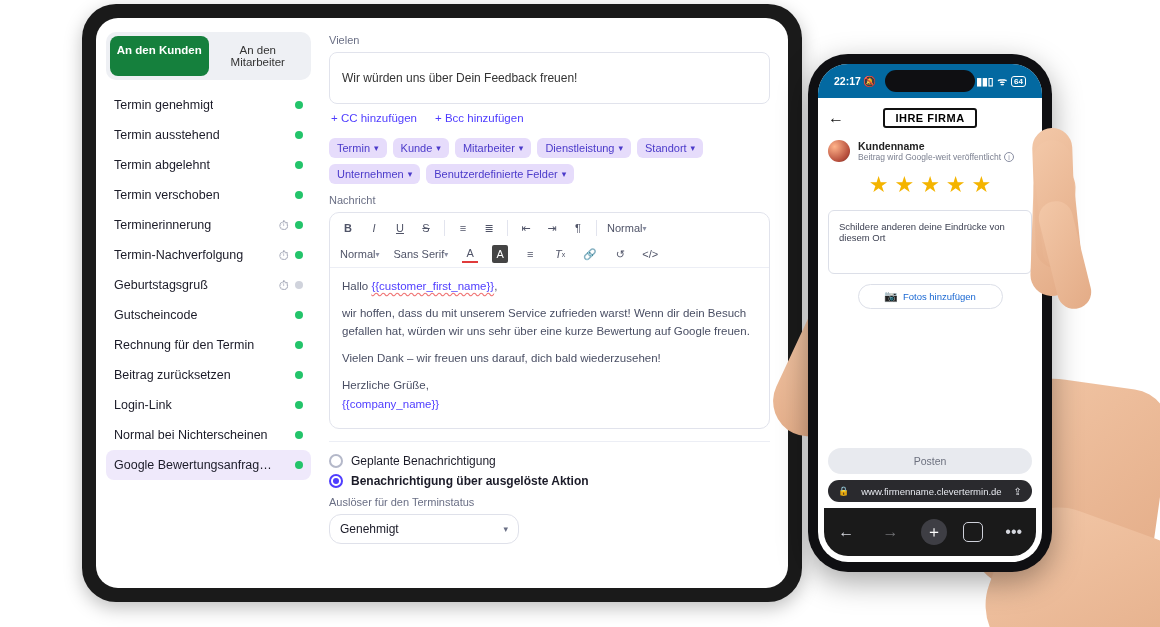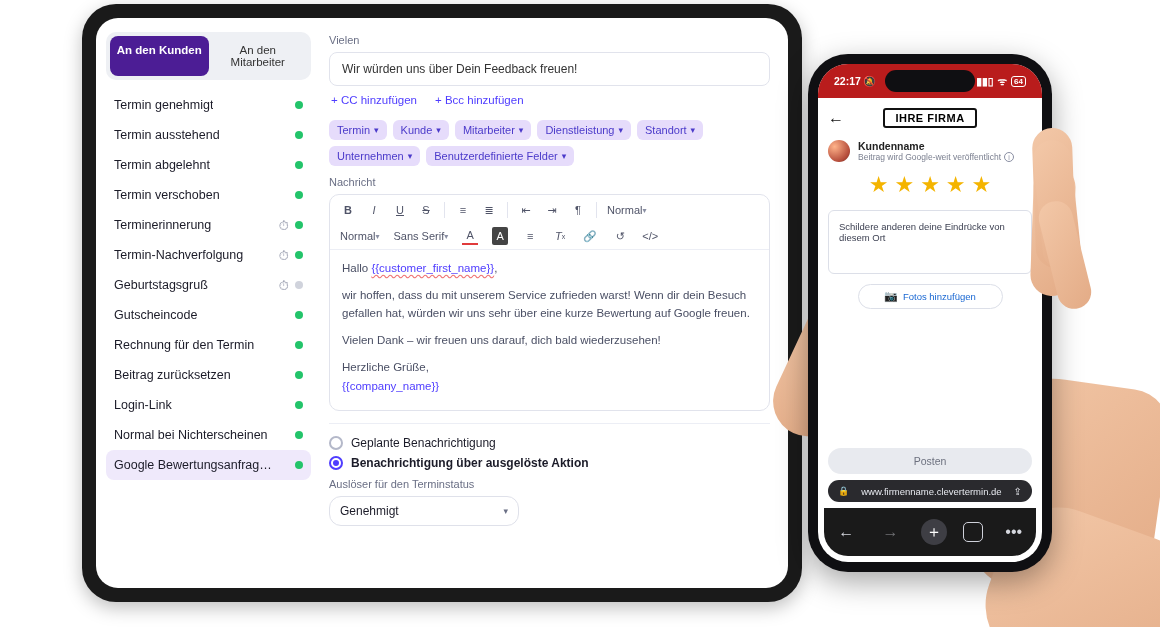--- a/index.html
+++ b/index.html
@@ -39,21 +39,21 @@
     display: flex; gap: 0;
     background: #eef0f4; border-radius: 10px; padding: 4px;
   }
   .tab {
     flex: 1; text-align: center; font-size: 11.5px;
     padding: 8px 4px;
     border-radius: 8px;
     cursor: pointer;
     color: #333;
   }
-  .tab.active { background: #4c1d95; color: #fff; font-weight: 600; }
+  .tab.active { background: #15803d; color: #fff; font-weight: 600; }
   .tpl-list { display: flex; flex-direction: column; }
   .tpl-row {
     display: flex; align-items: center; justify-content: space-between;
     padding: 8px 8px;
     border-radius: 8px;
     font-size: 12.5px;
     cursor: pointer;
   }
   .tpl-row.selected { background: #efe9fb; }
   .tpl-right { display: flex; align-items: center; gap: 6px; }
@@ -70,21 +70,21 @@
   .main {
     flex: 1; padding: 12px 18px 10px 8px;
     overflow: hidden;
   }
   .field-label {
     font-size: 11px; color: #6a6f85; margin: 4px 0 6px 0;
     font-weight: 500;
   }
   .text-input {
     width: 100%; border: 1px solid #e1e3ec; border-radius: 8px;
-    padding: 9px 12px; font-size: 12px; color: #333;
+    padding: 18px 12px; font-size: 12px; color: #333;
     outline: none;
   }
   .cc-links { display: flex; gap: 18px; margin: 8px 0 14px 2px; }
   .cc-link { color: #4f3dff; font-size: 11.5px; cursor: pointer; }
   .chips { display: flex; flex-wrap: wrap; gap: 6px; margin-bottom: 4px; }
   .chip {
     background: #e6dcfb; color: #4b3aca;
     border-radius: 6px; padding: 4px 8px;
     font-size: 11px; display: inline-flex; align-items: center; gap: 4px;
     cursor: pointer;
@@ -163,21 +163,21 @@
     background: #fff; border-radius: 30px;
     overflow: hidden; position: relative;
     display: flex; flex-direction: column;
   }
   .notch {
     position: absolute; top: 6px; left: 50%; transform: translateX(-50%);
     width: 90px; height: 22px; background: #0f0f12; border-radius: 14px;
     z-index: 5;
   }
   .statusbar {
-    height: 34px; background: #b91c1c; color: #fff;
+    height: 34px; background: #0369a1; color: #fff;
     display: flex; align-items: center; justify-content: space-between;
     padding: 0 16px; font-size: 10.5px; font-weight: 600;
   }
   .status-right { display: flex; align-items: center; gap: 4px; }
   .batt {
     border: 1px solid #fff; border-radius: 3px; padding: 0 2px;
     font-size: 8px; font-weight: 700;
   }
 
   .review-area { flex: 1; padding: 6px 10px 8px 10px; display: flex; flex-direction: column; }

